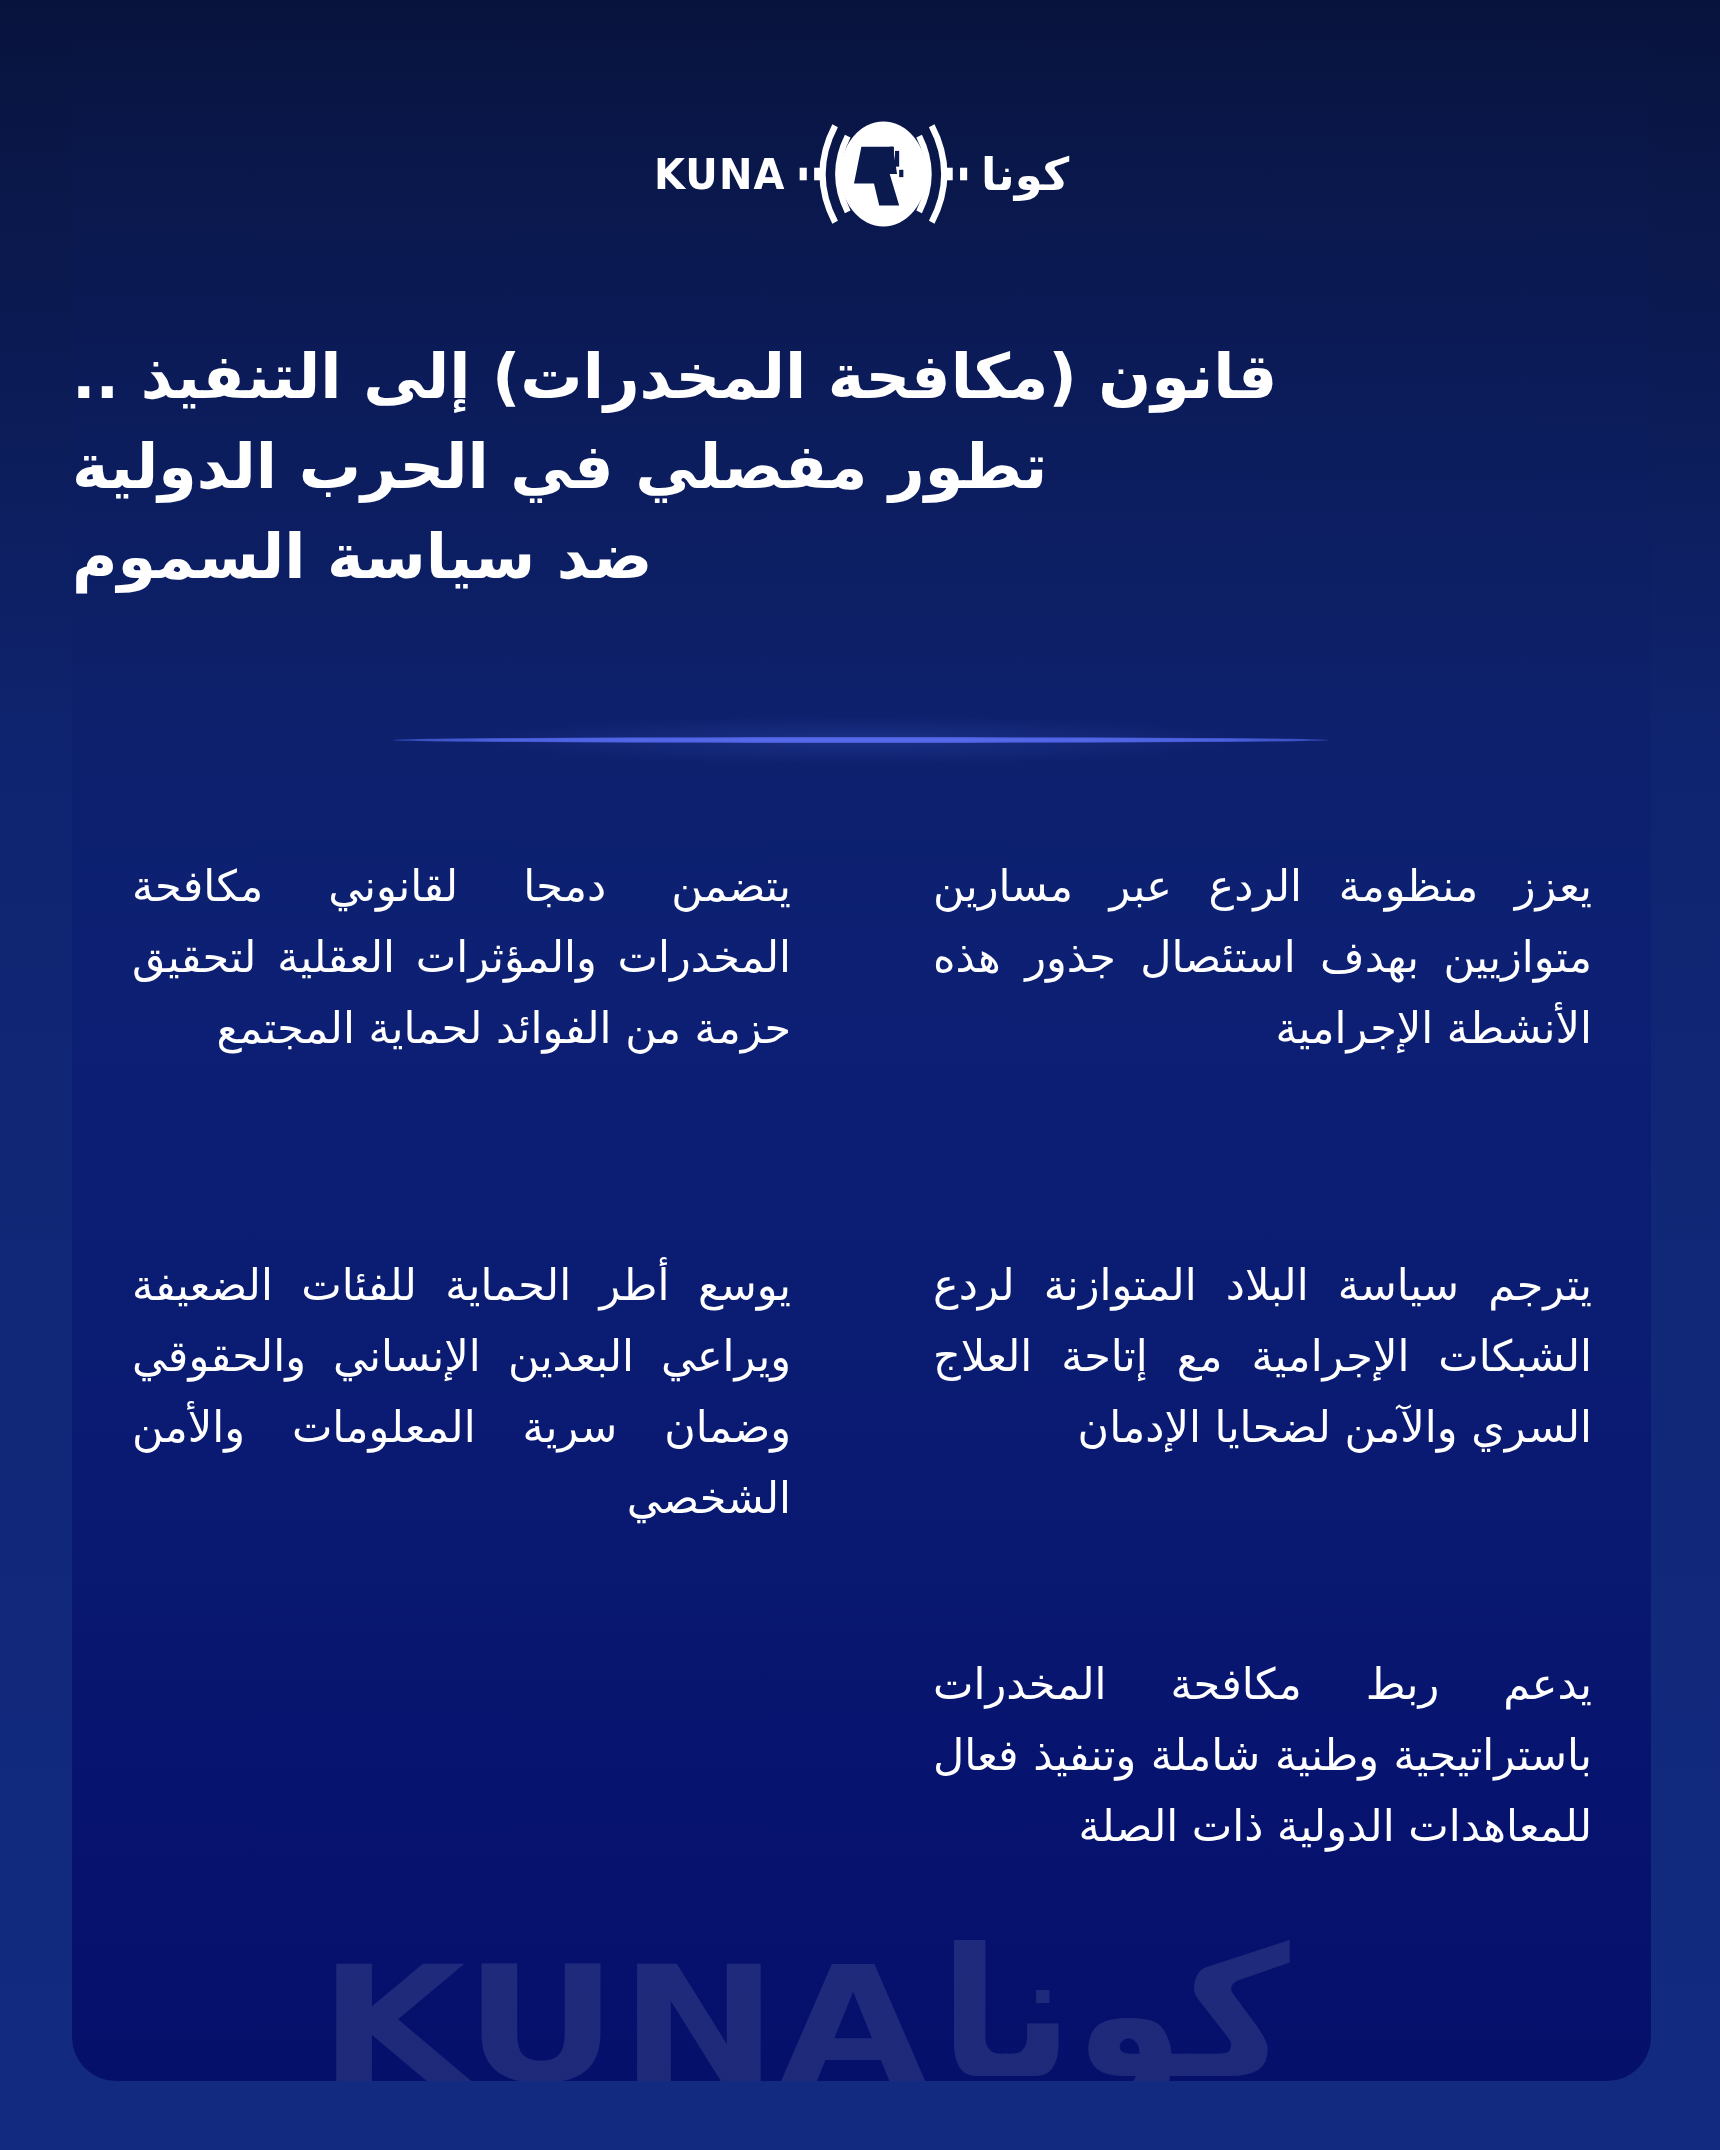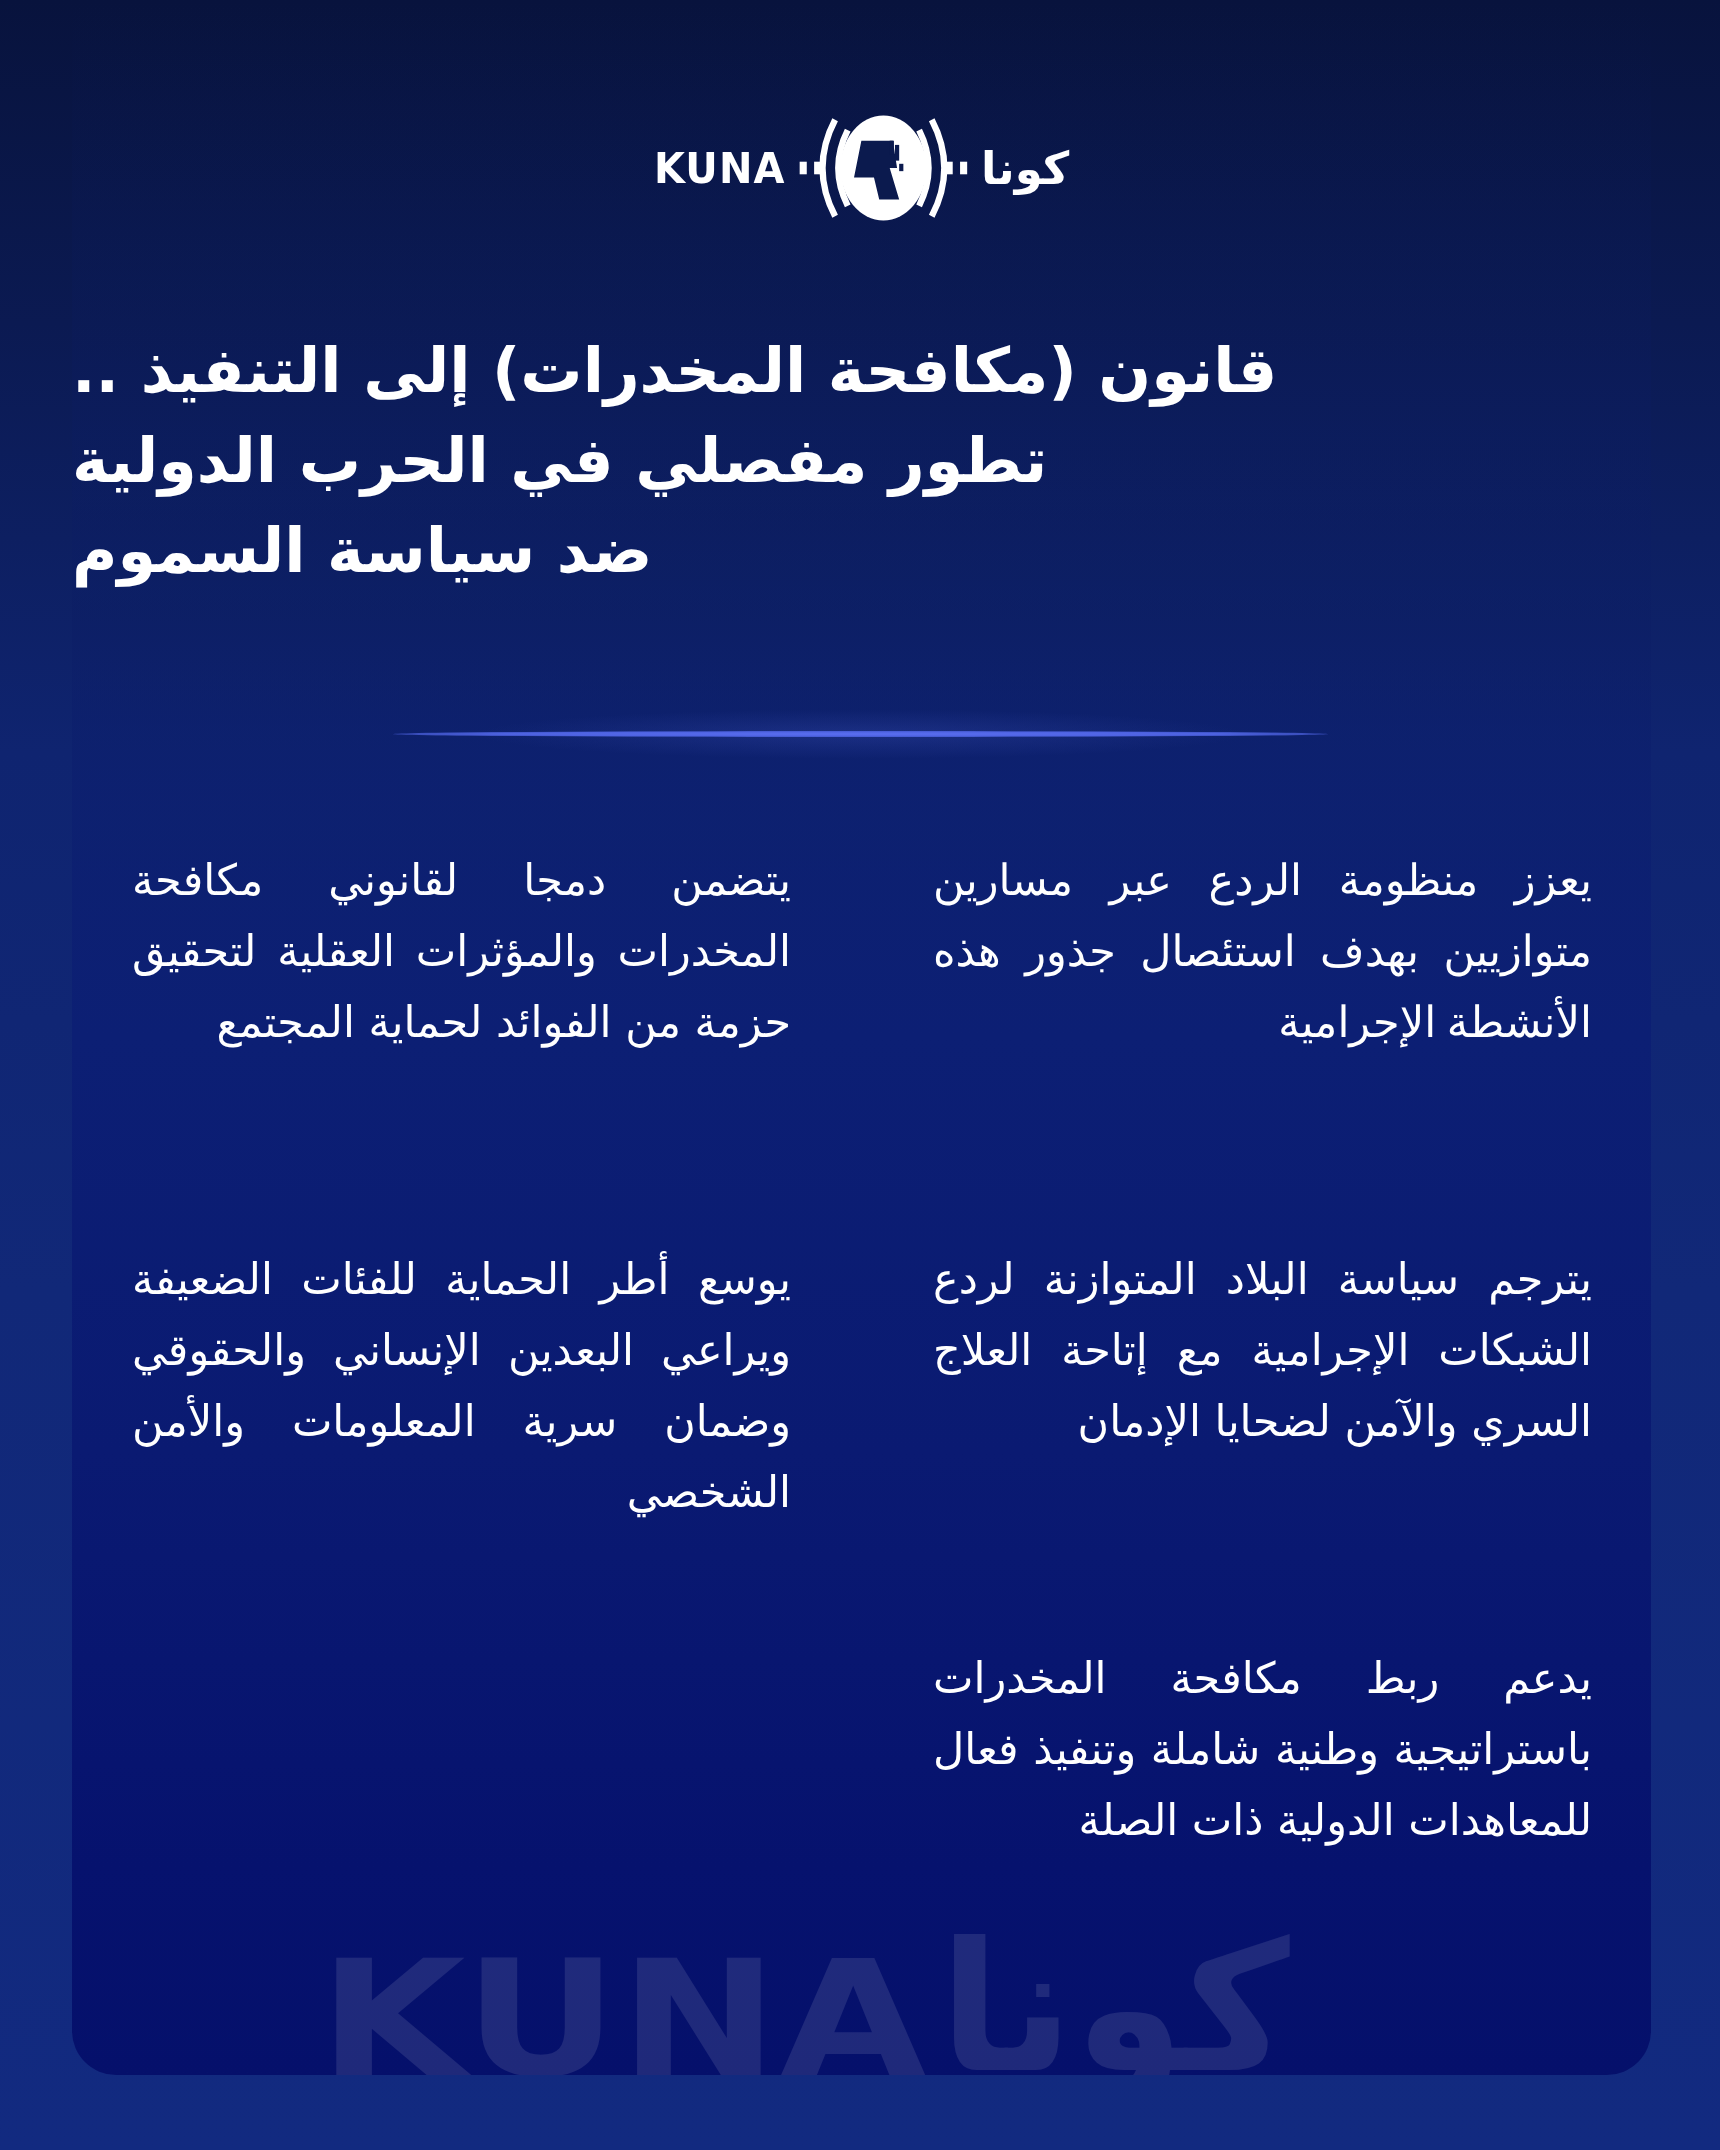--- a/index.html
+++ b/index.html
@@ -10,21 +10,21 @@
     }
     body {
       position: relative;
       background: linear-gradient(180deg, #08133d 0%, #0b1a52 15%, #0f2470 35%, #112878 60%, #122a80 100%);
       font-family: "DejaVu Sans", sans-serif;
       color: #ffffff;
     }
     .card {
       position: absolute;
       left: 72px;
-      top: 0;
+      top: 6px;
       width: 1579px;
       height: 2075px;
       border-radius: 0 0 44px 44px;
       background: linear-gradient(180deg, rgba(9,22,70,0) 0%, rgba(11,28,100,0.35) 30%, #0c1f74 50%, #0a1a72 70%, #06126e 90%, #05106b 100%);
       overflow: hidden;
     }
     
     .logo {
       position: absolute;
       left: 50%;
@@ -104,21 +104,21 @@
     }
     .point {
       font-family: "DejaVu Sans", sans-serif;
       font-size: 43px;
       line-height: 71px;
       color: #ffffff;
       text-align: justify;
       text-align-last: right;
       direction: rtl;
     }
-    .point.r1 { height: 326px; font-family: Liberation Serif, serif; }
+    .point.r1 { height: 326px; }
     .point.r2 { height: 399px; }
     .point.r3 { height: 294px; }
 
     
     .watermark {
       position: absolute;
       left: 247px;
       top: 1932px;
       display: flex;
       align-items: flex-end;

